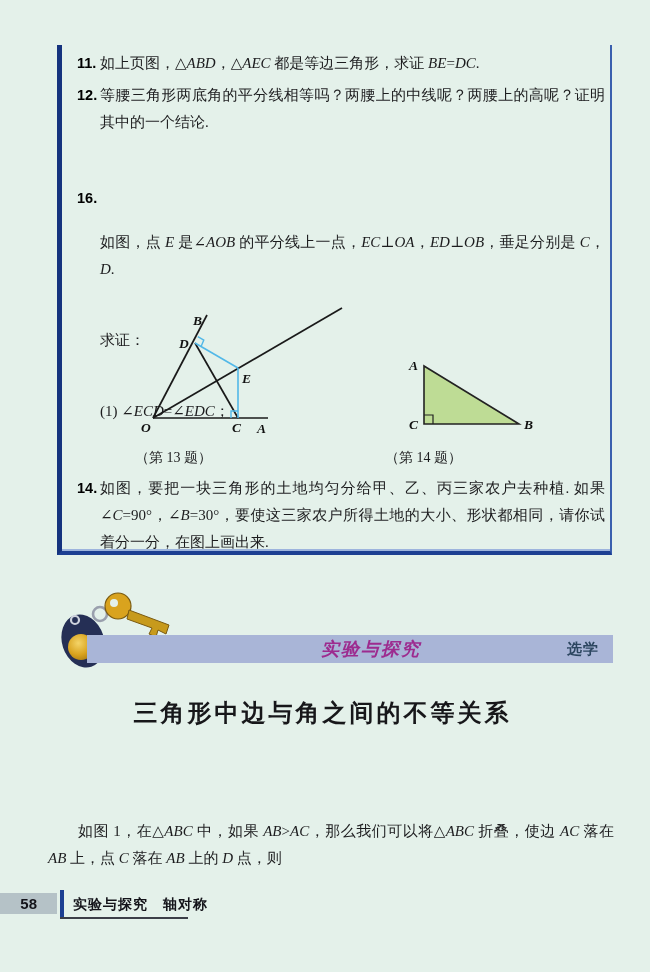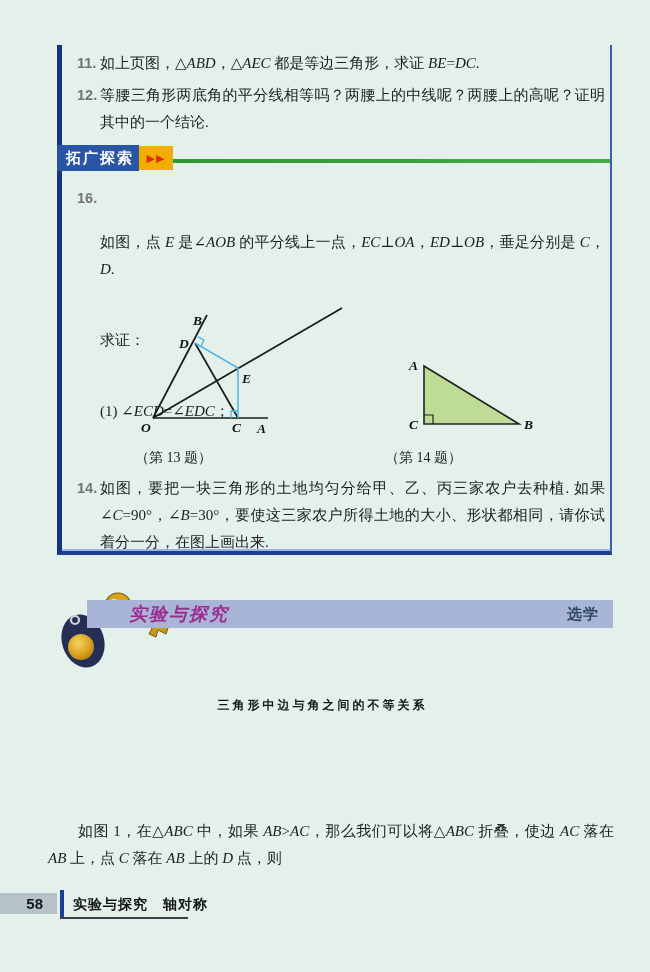--- a/index.html
+++ b/index.html
@@ -21,21 +21,21 @@
   .ex-box .inner-bottom-line {
     position:absolute; left:0; right:0; bottom:0; height:2px; background:#9db4dd;
   }
   .ex-item {
     position:absolute; left:38px; width:505px;
     font-size:15px; line-height:27px; text-align:justify;
   }
   .ex-item .num {
     position:absolute; left:-23px; top:0;
     font-family:"Liberation Sans","DejaVu Sans",sans-serif;
-    font-weight:bold; font-size:14.5px; color:#737373;
+    font-weight:bold; font-size:14.5px; color:#000000;
   }
   .ex-line { font-size:15px; line-height:27px;margin-top:44px; }
   i { font-family:"Liberation Serif","DejaVu Serif",serif; font-style:italic; }
 
   
   .explore { position:absolute; left:-5px; top:100px; width:553px; height:26px; }
   .explore .blue {
     position:absolute; left:0; top:0; width:82px; height:26px;
     background:#2a55a5; color:#fff;
     font-family:"Liberation Sans","DejaVu Sans",sans-serif;
@@ -56,49 +56,50 @@
     position:absolute; top:404px; text-align:left;
     font-size:14px; line-height:18px; color:#1c1c1e;
   }
   svg text {
     font-family:"Liberation Serif","DejaVu Serif",serif;
     font-style:italic; font-weight:600; font-size:13.5px; fill:#111;
   }
 
   
   .sec-banner {
-    position:absolute; left:87px; top:600px; width:526px; height:28px;
+    position:absolute; left:87px; top:635px; width:526px; height:28px;
     background:#a9b5d7;
+    text-align:center;
   }
   .sec-banner .label {
     margin-left:42px; color:#9d2b8f;
     font-weight:bold; font-style:italic;
     font-size:18px; line-height:28px; letter-spacing:2px;
   }
   .sec-banner .optional {
     position:absolute; right:14px; top:0; color:#2c4660;
     font-weight:bold; font-size:15px; line-height:28px; letter-spacing:1px;
   }
   .key-art { position:absolute; left:50px; top:584px; }
 
   .main-title {
     position:absolute; left:0; top:697px; width:645px; text-align:center;
-    font-size:12px; font-weight:bold; letter-spacing:3px; color:#17171a;
+    font-size:24px; font-weight:bold; letter-spacing:3px; color:#17171a;
   }
   .body-para {
     position:absolute; left:48px; width:566px;
     font-size:15px; line-height:27px; text-align:justify; text-indent:2em;
   }
   .para1 { top:737px; }
   .para2 { top:818px; }
 
   
   .footer-graybar {
     position:absolute; left:0; top:893px; width:57px; height:21px;
-    background:#b5c2c7; box-sizing:border-box; padding-right:14px;
+    background:#b5c2c7; box-sizing:border-box; padding-right:20px;
     text-align:right;
     font-family:"Liberation Sans","DejaVu Sans",sans-serif;
     font-weight:bold; font-size:15px; line-height:21px; color:#14141a;
   }
   .footer-navybar {
     position:absolute; left:60px; top:890px; width:4px; height:27px;
     background:#1c3f92;
   }
   .footer-chapter {
     position:absolute; left:73px; top:894px;
@@ -121,25 +122,20 @@
     <div class="ex-item" style="top:5px;">
       <span class="num">11.</span>
       <span>如上页图，△<i>ABD</i>，△<i>AEC</i> 都是等边三角形，求证 <i>BE</i>=<i>DC</i>.</span>
     </div>
 
     <div class="ex-item" style="top:37px;">
       <span class="num">12.</span>
       <span>等腰三角形两底角的平分线相等吗？两腰上的中线呢？两腰上的高呢？证明其中的一个结论.</span>
     </div>
 
-    <div class="explore">
-      <div class="blue">拓广探索</div>
-      <div class="yellow">▶▶</div>
-      <div class="green-rule"></div>
-    </div>
 
     <div class="ex-item" style="top:140px;">
       <span class="num">16.</span>
       <div class="ex-line">如图，点 <i>E</i> 是∠<i>AOB</i> 的平分线上一点，<i>EC</i>⊥<i>OA</i>，<i>ED</i>⊥<i>OB</i>，垂足分别是 <i>C</i>，<i>D</i>.</div>
       <div class="ex-line">求证：</div>
       <div class="ex-line">(1) ∠<i>ECD</i>=∠<i>EDC</i>；</div>
     </div>
 
     <svg style="position:absolute; left:73px; top:260px;" width="210" height="140" viewBox="0 0 210 140">
       <line x1="18" y1="113" x2="133" y2="113" stroke="#1a1a1a" stroke-width="1.7"></line>

